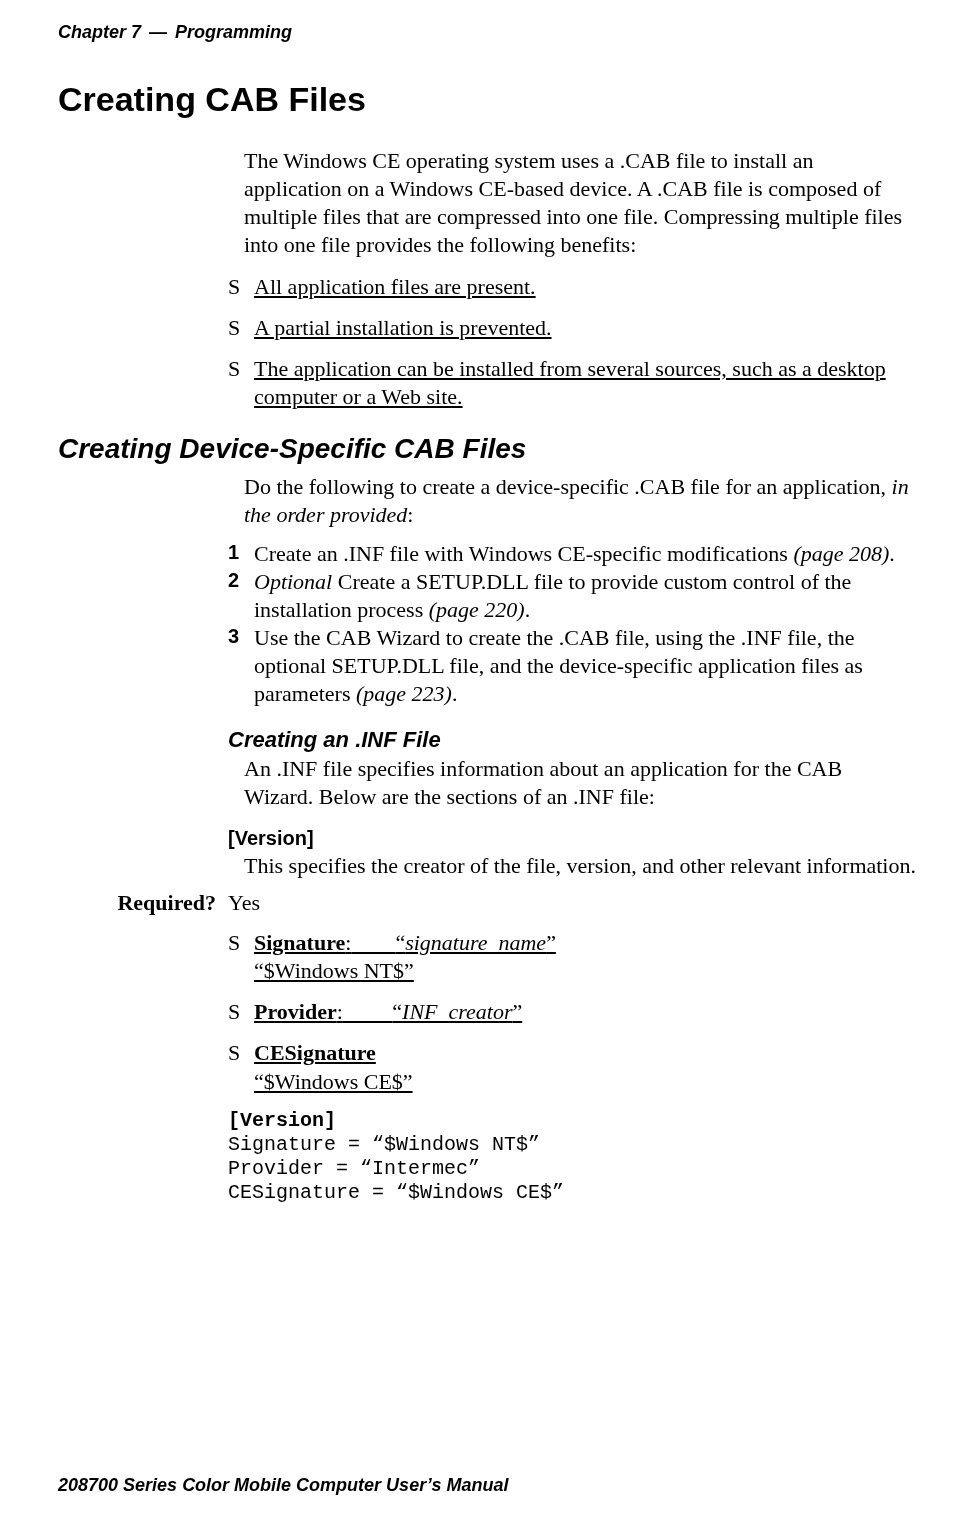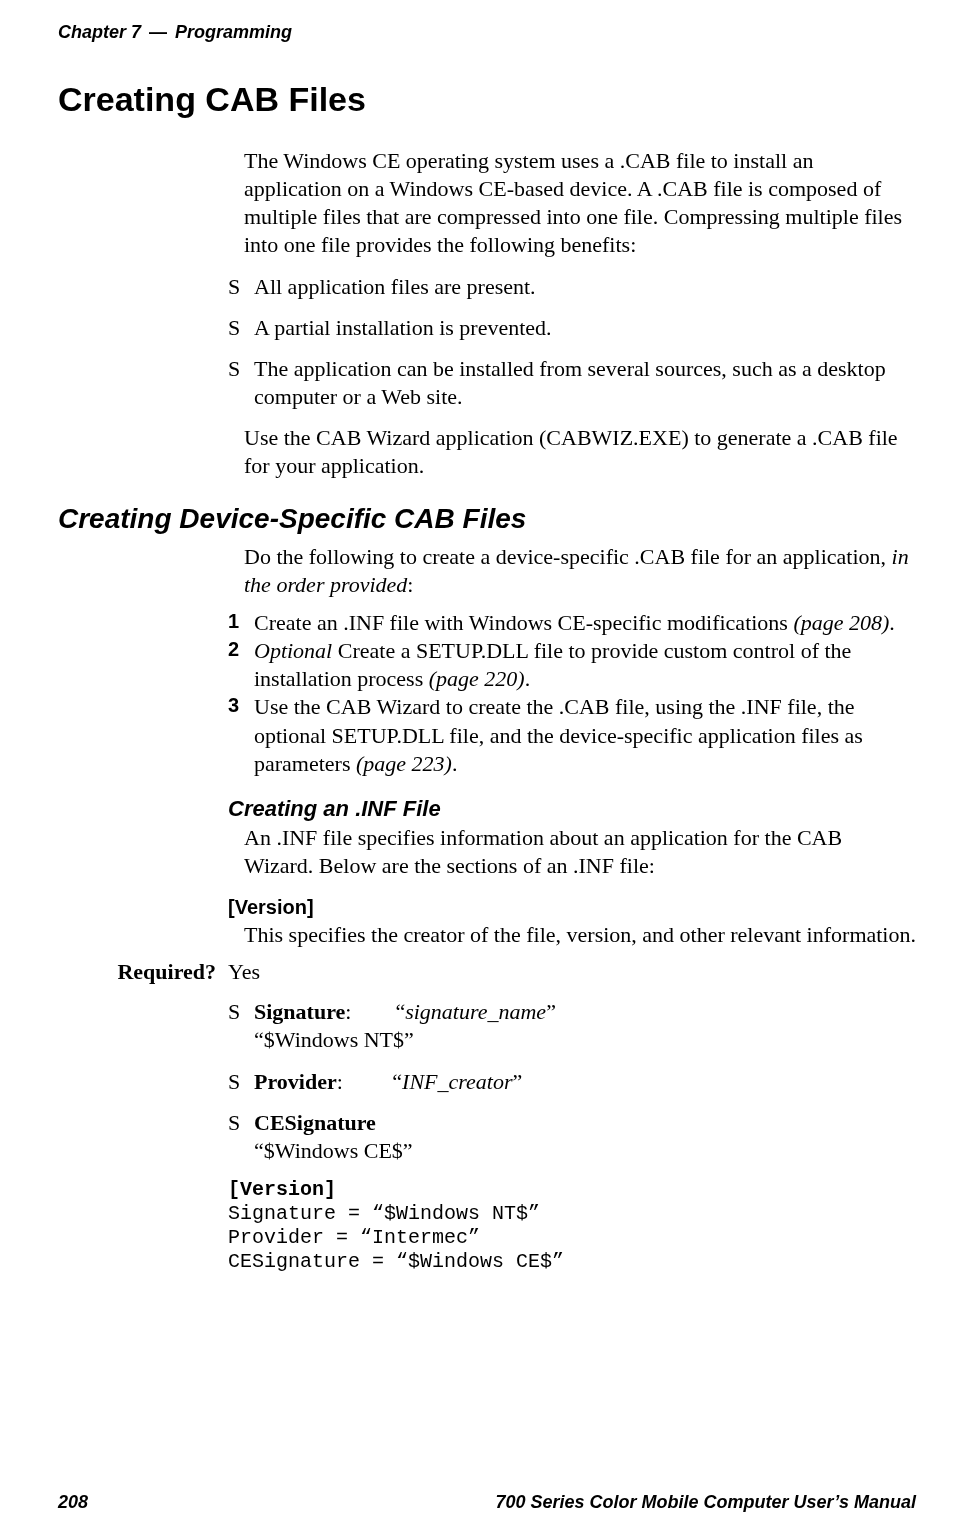--- a/index.html
+++ b/index.html
@@ -23,29 +23,28 @@
     top: 22px;
     left: 58px;
     font-family: "Trebuchet MS", "Segoe UI", Arial, sans-serif;
     font-size: 18px;
     font-weight: 700;
     font-style: italic;
   }
   .running-head .dash { margin: 0 8px; font-style: normal; }
   .footer {
     position: absolute;
-    bottom: 6px;
+    bottom: 23px;
     left: 58px;
     right: 58px;
     font-family: "Trebuchet MS", "Segoe UI", Arial, sans-serif;
     font-size: 18px;
     font-weight: 700;
     font-style: italic;
     display: flex;
-    justify-content: space-between;
   }
   .content {
     position: absolute;
     top: 80px;
     left: 58px;
     right: 58px;
   }
   .body-col {
     margin-left: 170px; 
   }
@@ -85,20 +84,21 @@
     list-style: none;
     padding: 0;
     margin: 4px 0 10px 0;
   }
   ul.bullets > li {
     font-size: 22px;
     line-height: 1.28;
     margin: 13px 0;
     padding-left: 26px;
     position: relative;
+    text-decoration: underline;
   }
   ul.bullets > li::before {
     content: "S";
     position: absolute;
     left: 0;
     top: 0;
     font-size: 22px;
   }
   ol.steps {
     list-style: none;
@@ -167,21 +167,20 @@
 
     <div class="body-col">
       <p>The Windows CE operating system uses a .CAB file to install an application on a Windows CE-based device. A .CAB file is composed of multiple files that are compressed into one file. Compressing multiple files into one file provides the following benefits:</p>
 
       <ul class="bullets">
         <li>All application files are present.</li>
         <li>A partial installation is prevented.</li>
         <li>The application can be installed from several sources, such as a desktop computer or a Web site.</li>
       </ul>
 
-      <p>Use the CAB Wizard application (CABWIZ.EXE) to generate a .CAB file for your application.</p>
     </div>
 
     <h2 class="sub-title">Creating Device-Specific CAB Files</h2>
 
     <div class="body-col">
       <p>
         <span>Do the following to create a device-specific .CAB file for an application, </span><span class="italic">in the order provided</span><span>:</span>
       </p>
 
       <ol class="steps">

